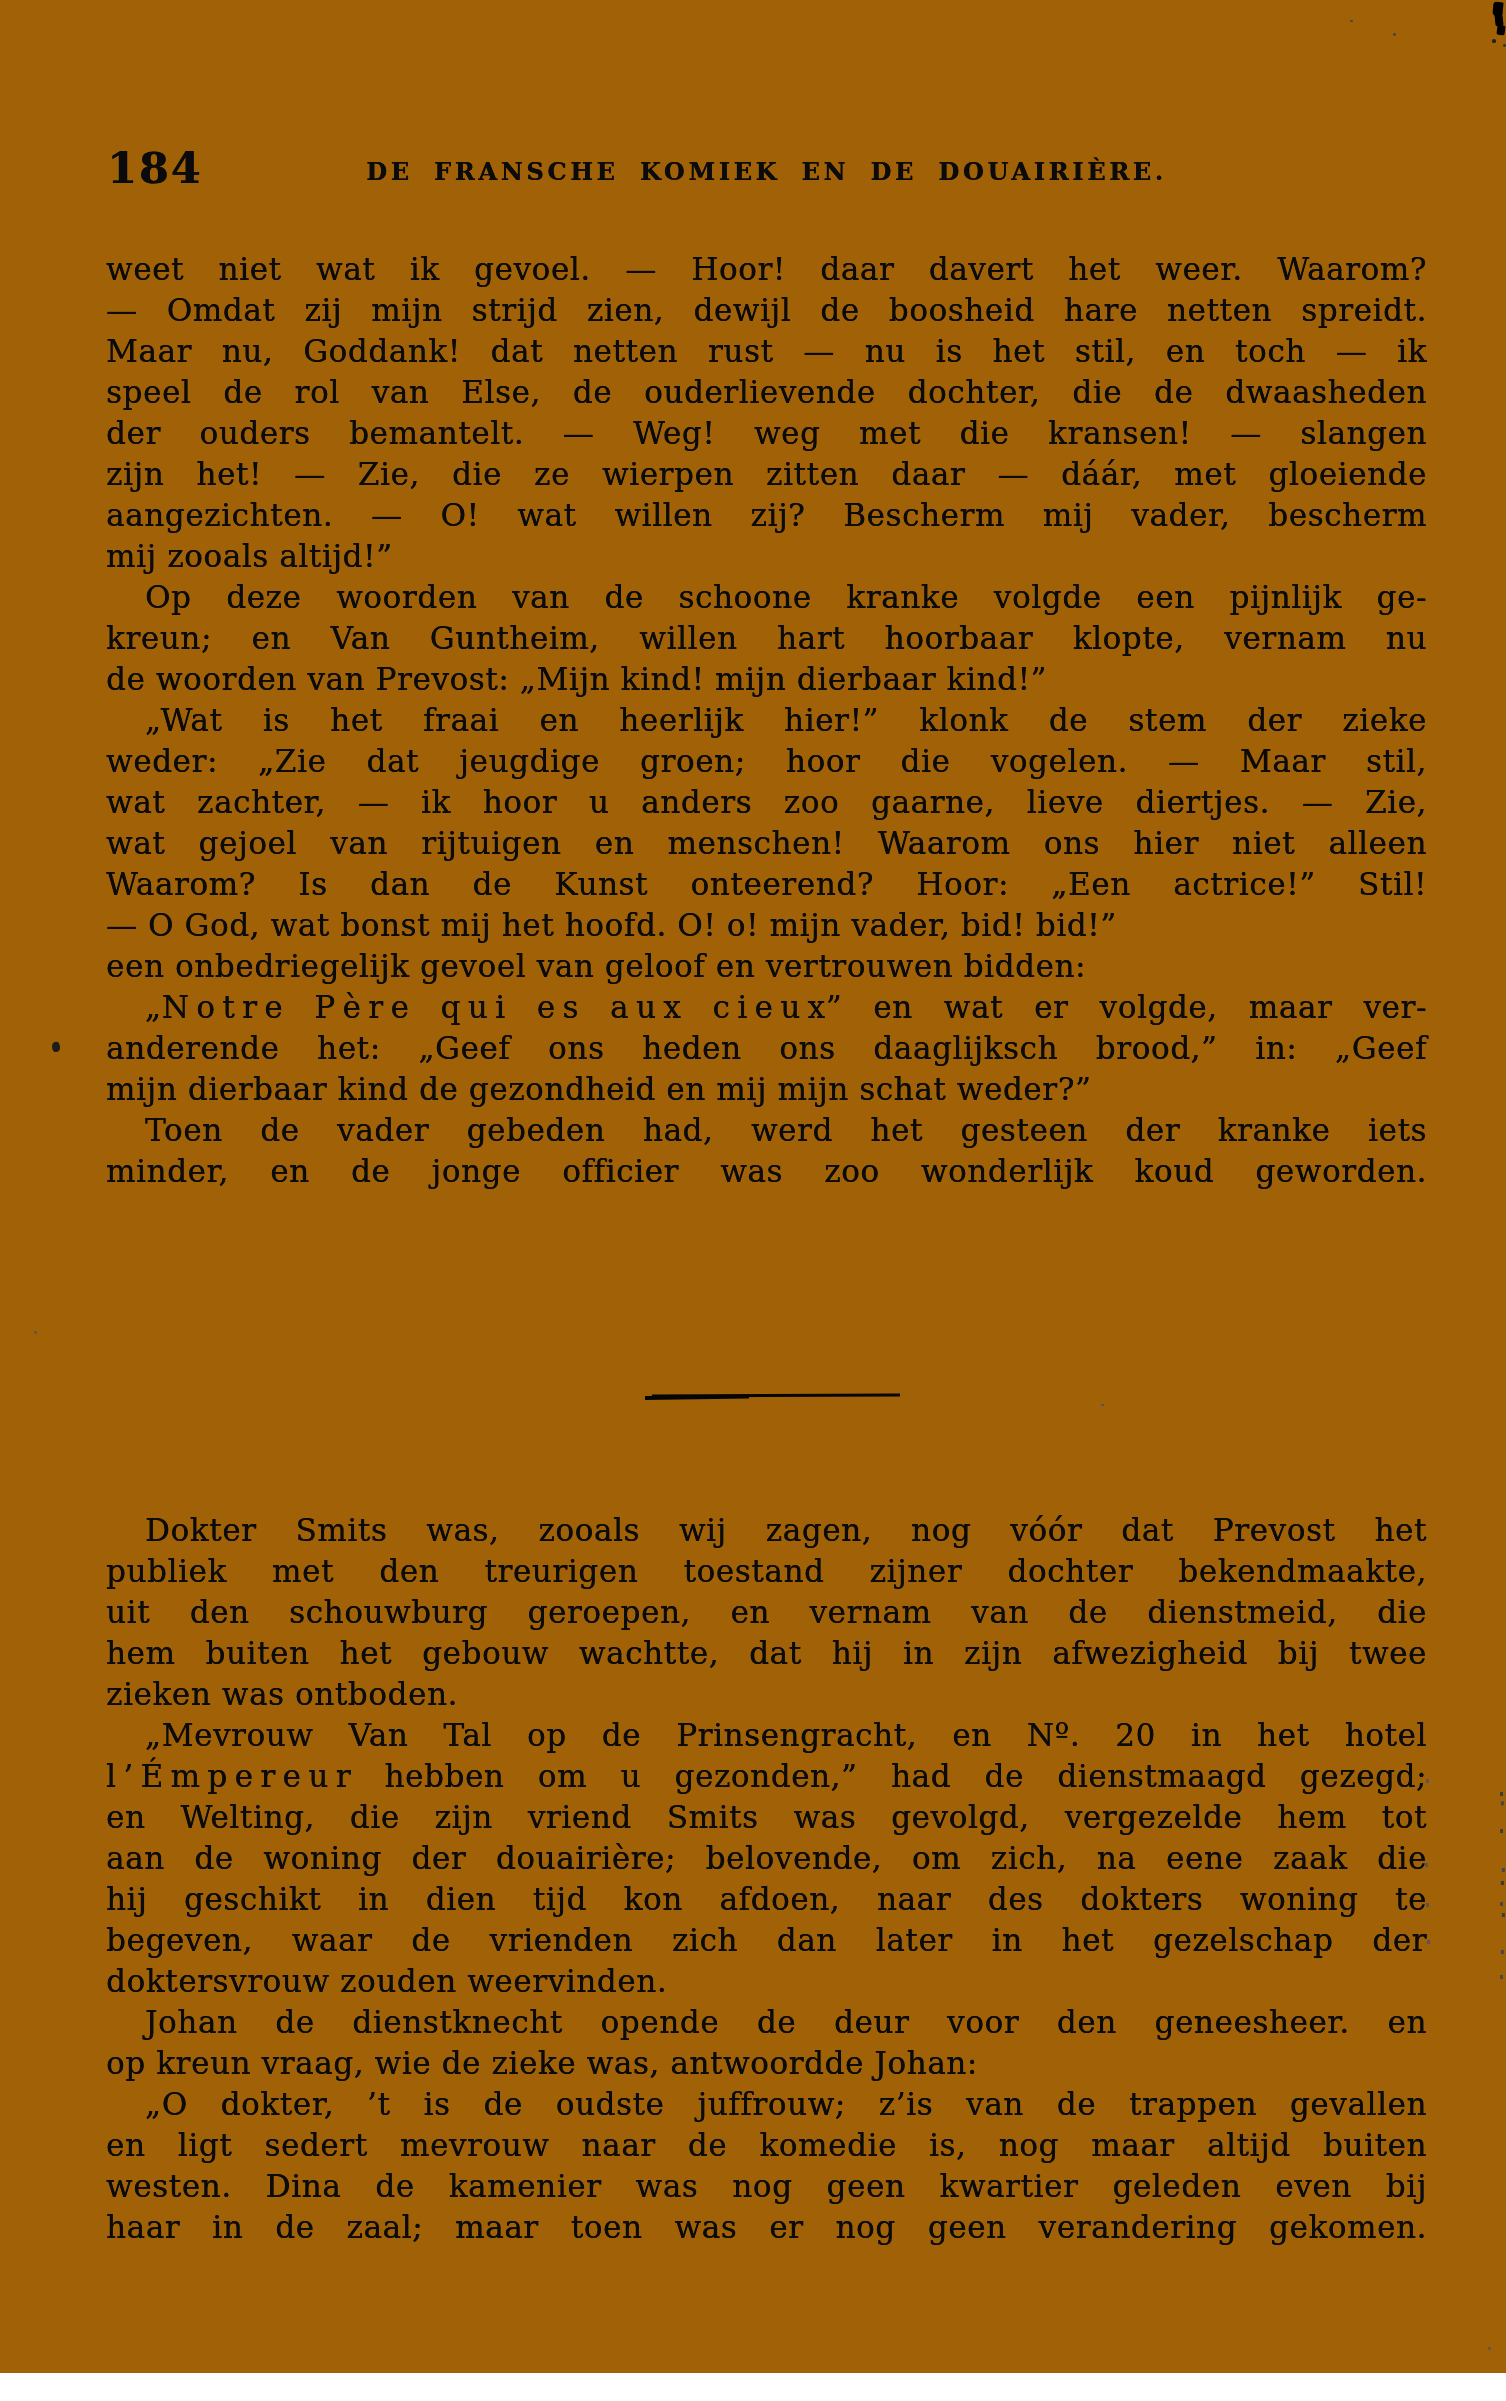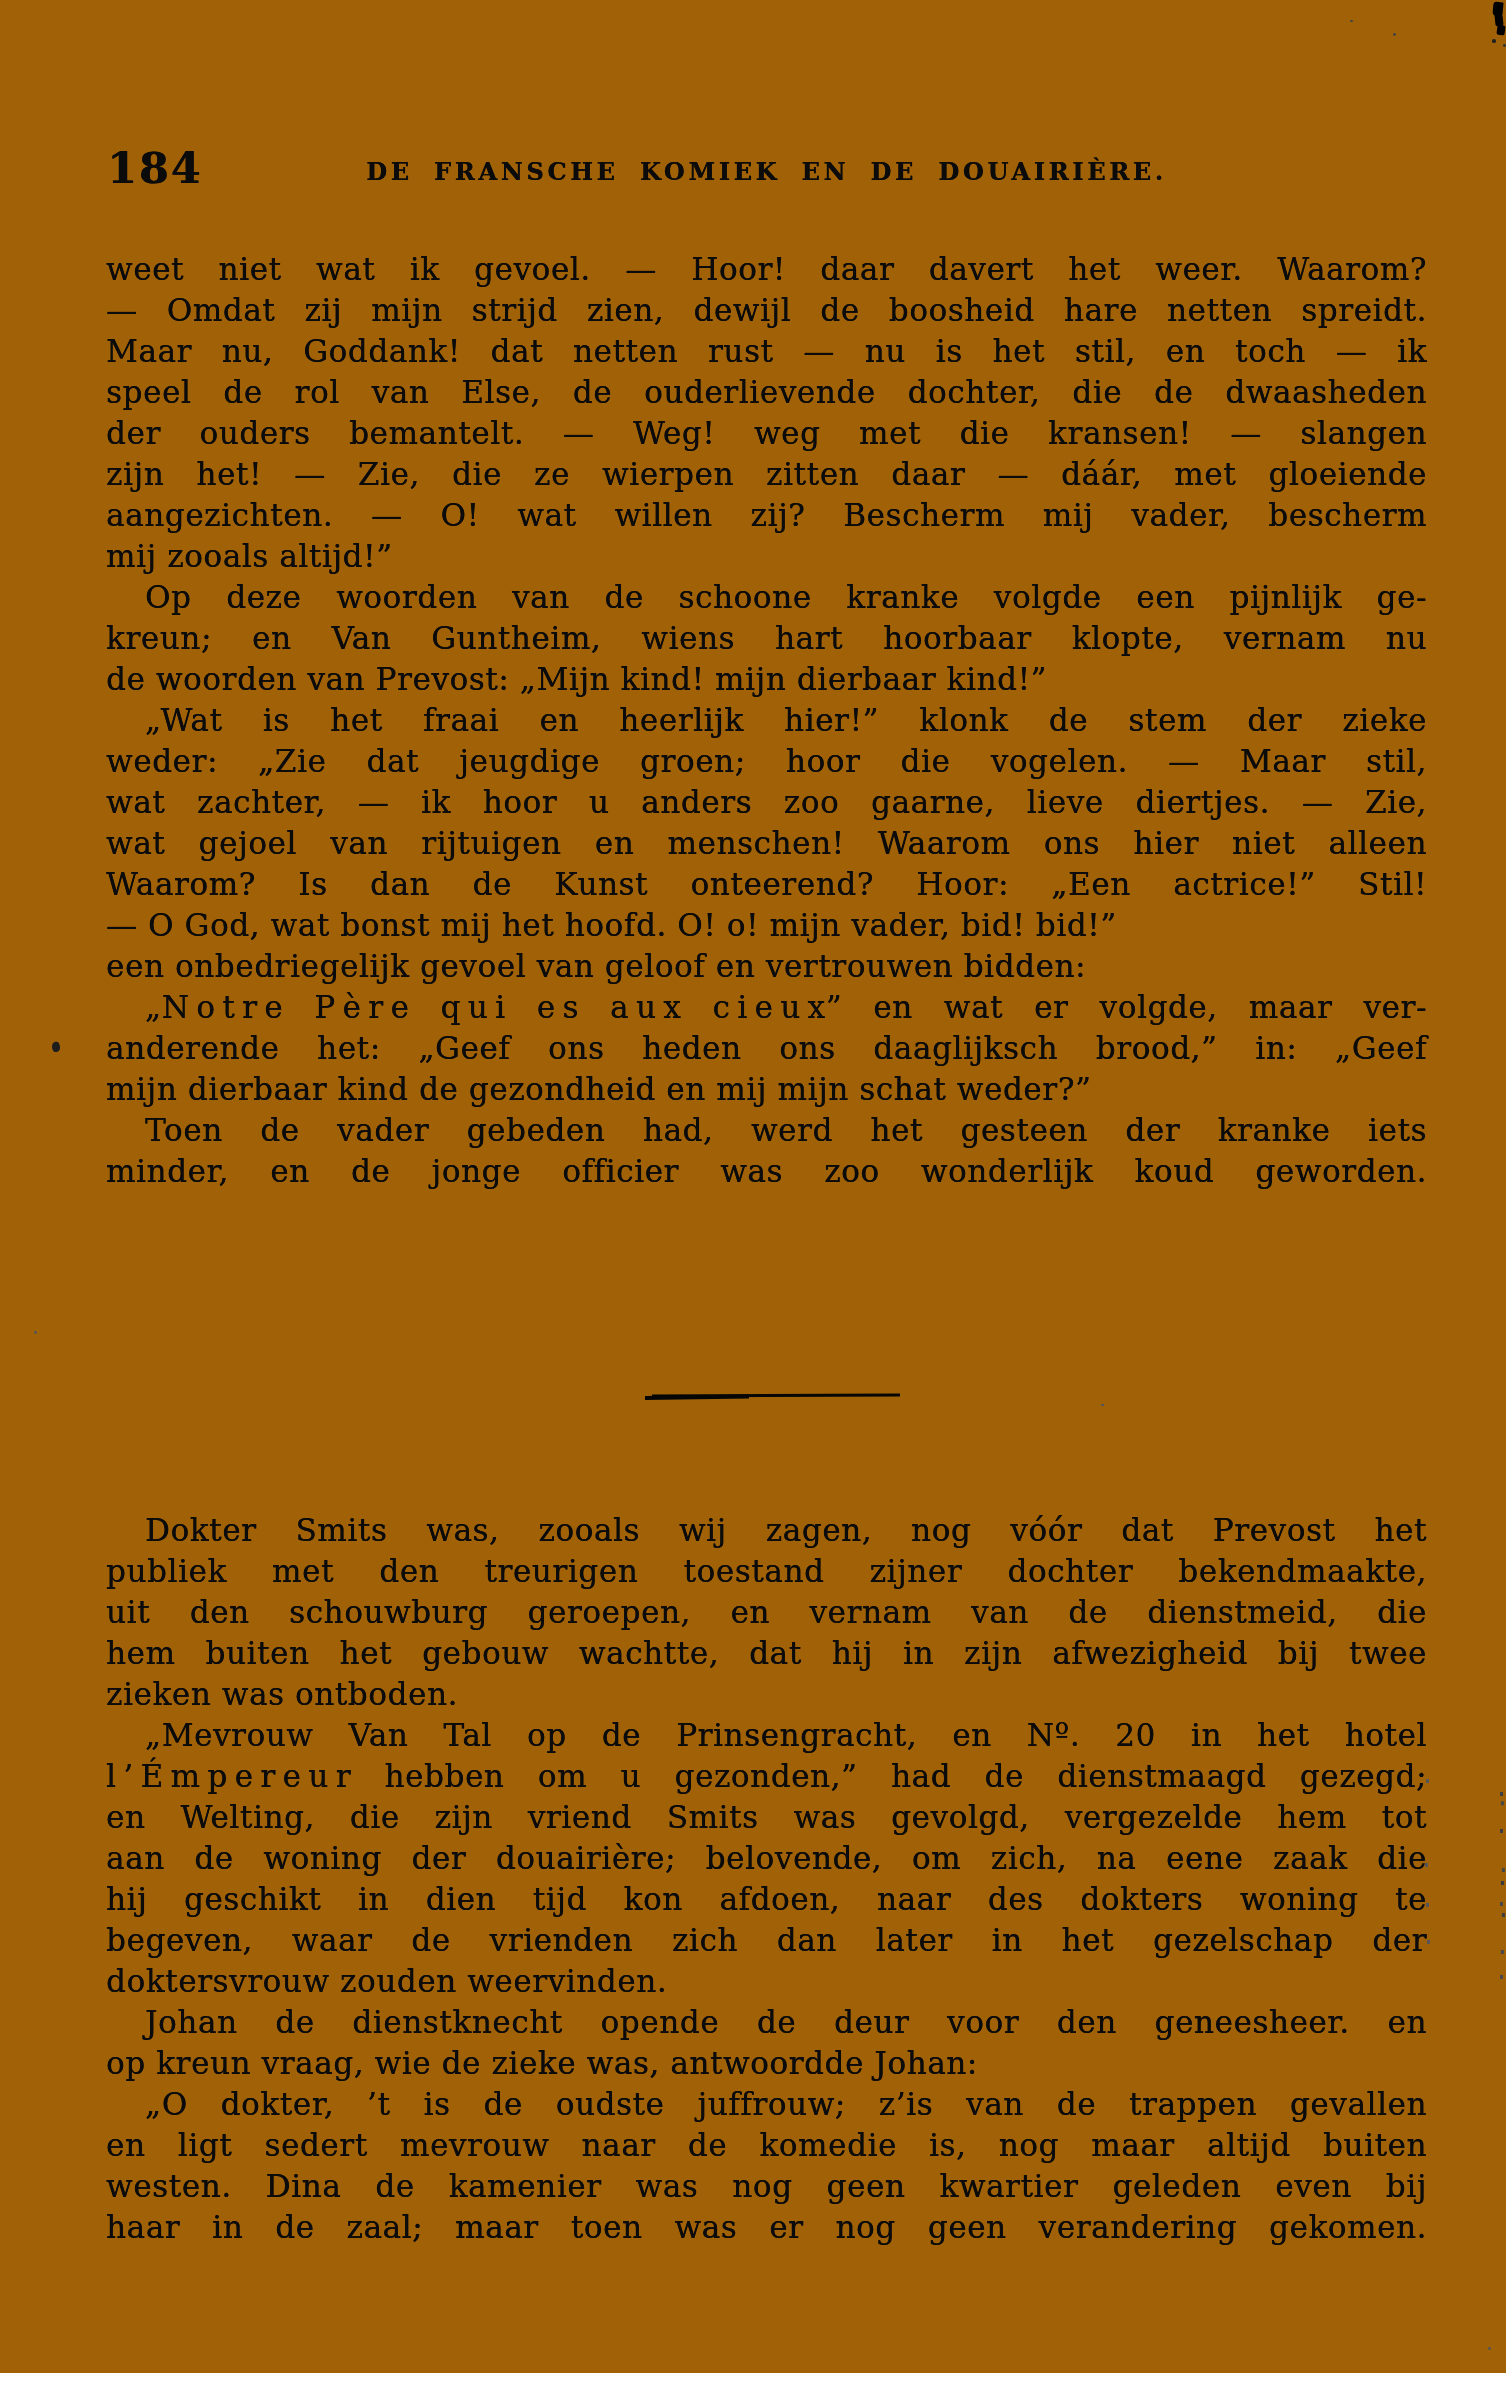--- a/index.html
+++ b/index.html
@@ -112,21 +112,21 @@
   <div class="text-block section1">
       <div class="line just">weet niet wat ik gevoel. — Hoor! daar davert het weer. Waarom?</div>
       <div class="line just">— Omdat zij mijn strijd zien, dewijl de boosheid hare netten spreidt.</div>
       <div class="line just">Maar nu, Goddank! dat netten rust — nu is het stil, en toch — ik</div>
       <div class="line just">speel de rol van Else, de ouderlievende dochter, die de dwaasheden</div>
       <div class="line just">der ouders bemantelt. — Weg! weg met die kransen! — slangen</div>
       <div class="line just">zijn het! — Zie, die ze wierpen zitten daar — dáár, met gloeiende</div>
       <div class="line just">aangezichten. — O! wat willen zij? Bescherm mij vader, bescherm</div>
       <div class="line">mij zooals altijd!”</div>
       <div class="line indent just">Op deze woorden van de schoone kranke volgde een pijnlijk ge-</div>
-      <div class="line just">kreun; en Van Guntheim, wiens hart hoorbaar klopte, vernam nu</div>
+      <div class="line just">kreun; en Van Guntheim, willen hart hoorbaar klopte, vernam nu</div>
       <div class="line">de woorden van Prevost: „Mijn kind! mijn dierbaar kind!”</div>
       <div class="line indent just">„Wat is het fraai en heerlijk hier!” klonk de stem der zieke</div>
       <div class="line just">weder: „Zie dat jeugdige groen; hoor die vogelen. — Maar stil,</div>
       <div class="line just">wat zachter, — ik hoor u anders zoo gaarne, lieve diertjes. — Zie,</div>
       <div class="line just">wat gejoel van rijtuigen en menschen! Waarom ons hier niet alleen</div>
       <div class="line just">Waarom? Is dan de Kunst onteerend? Hoor: „Een actrice!” Stil!</div>
       <div class="line">— O God, wat bonst mij het hoofd. O! o! mijn vader, bid! bid!”</div>
       <div class="line">een onbedriegelijk gevoel van geloof en vertrouwen bidden:</div>
       <div class="line indent just">„N o t r e P è r e q u i e s a u x c i e u x” en wat er volgde, maar ver-</div>
       <div class="line just">anderende het: „Geef ons heden ons daaglijksch brood,” in: „Geef</div>

